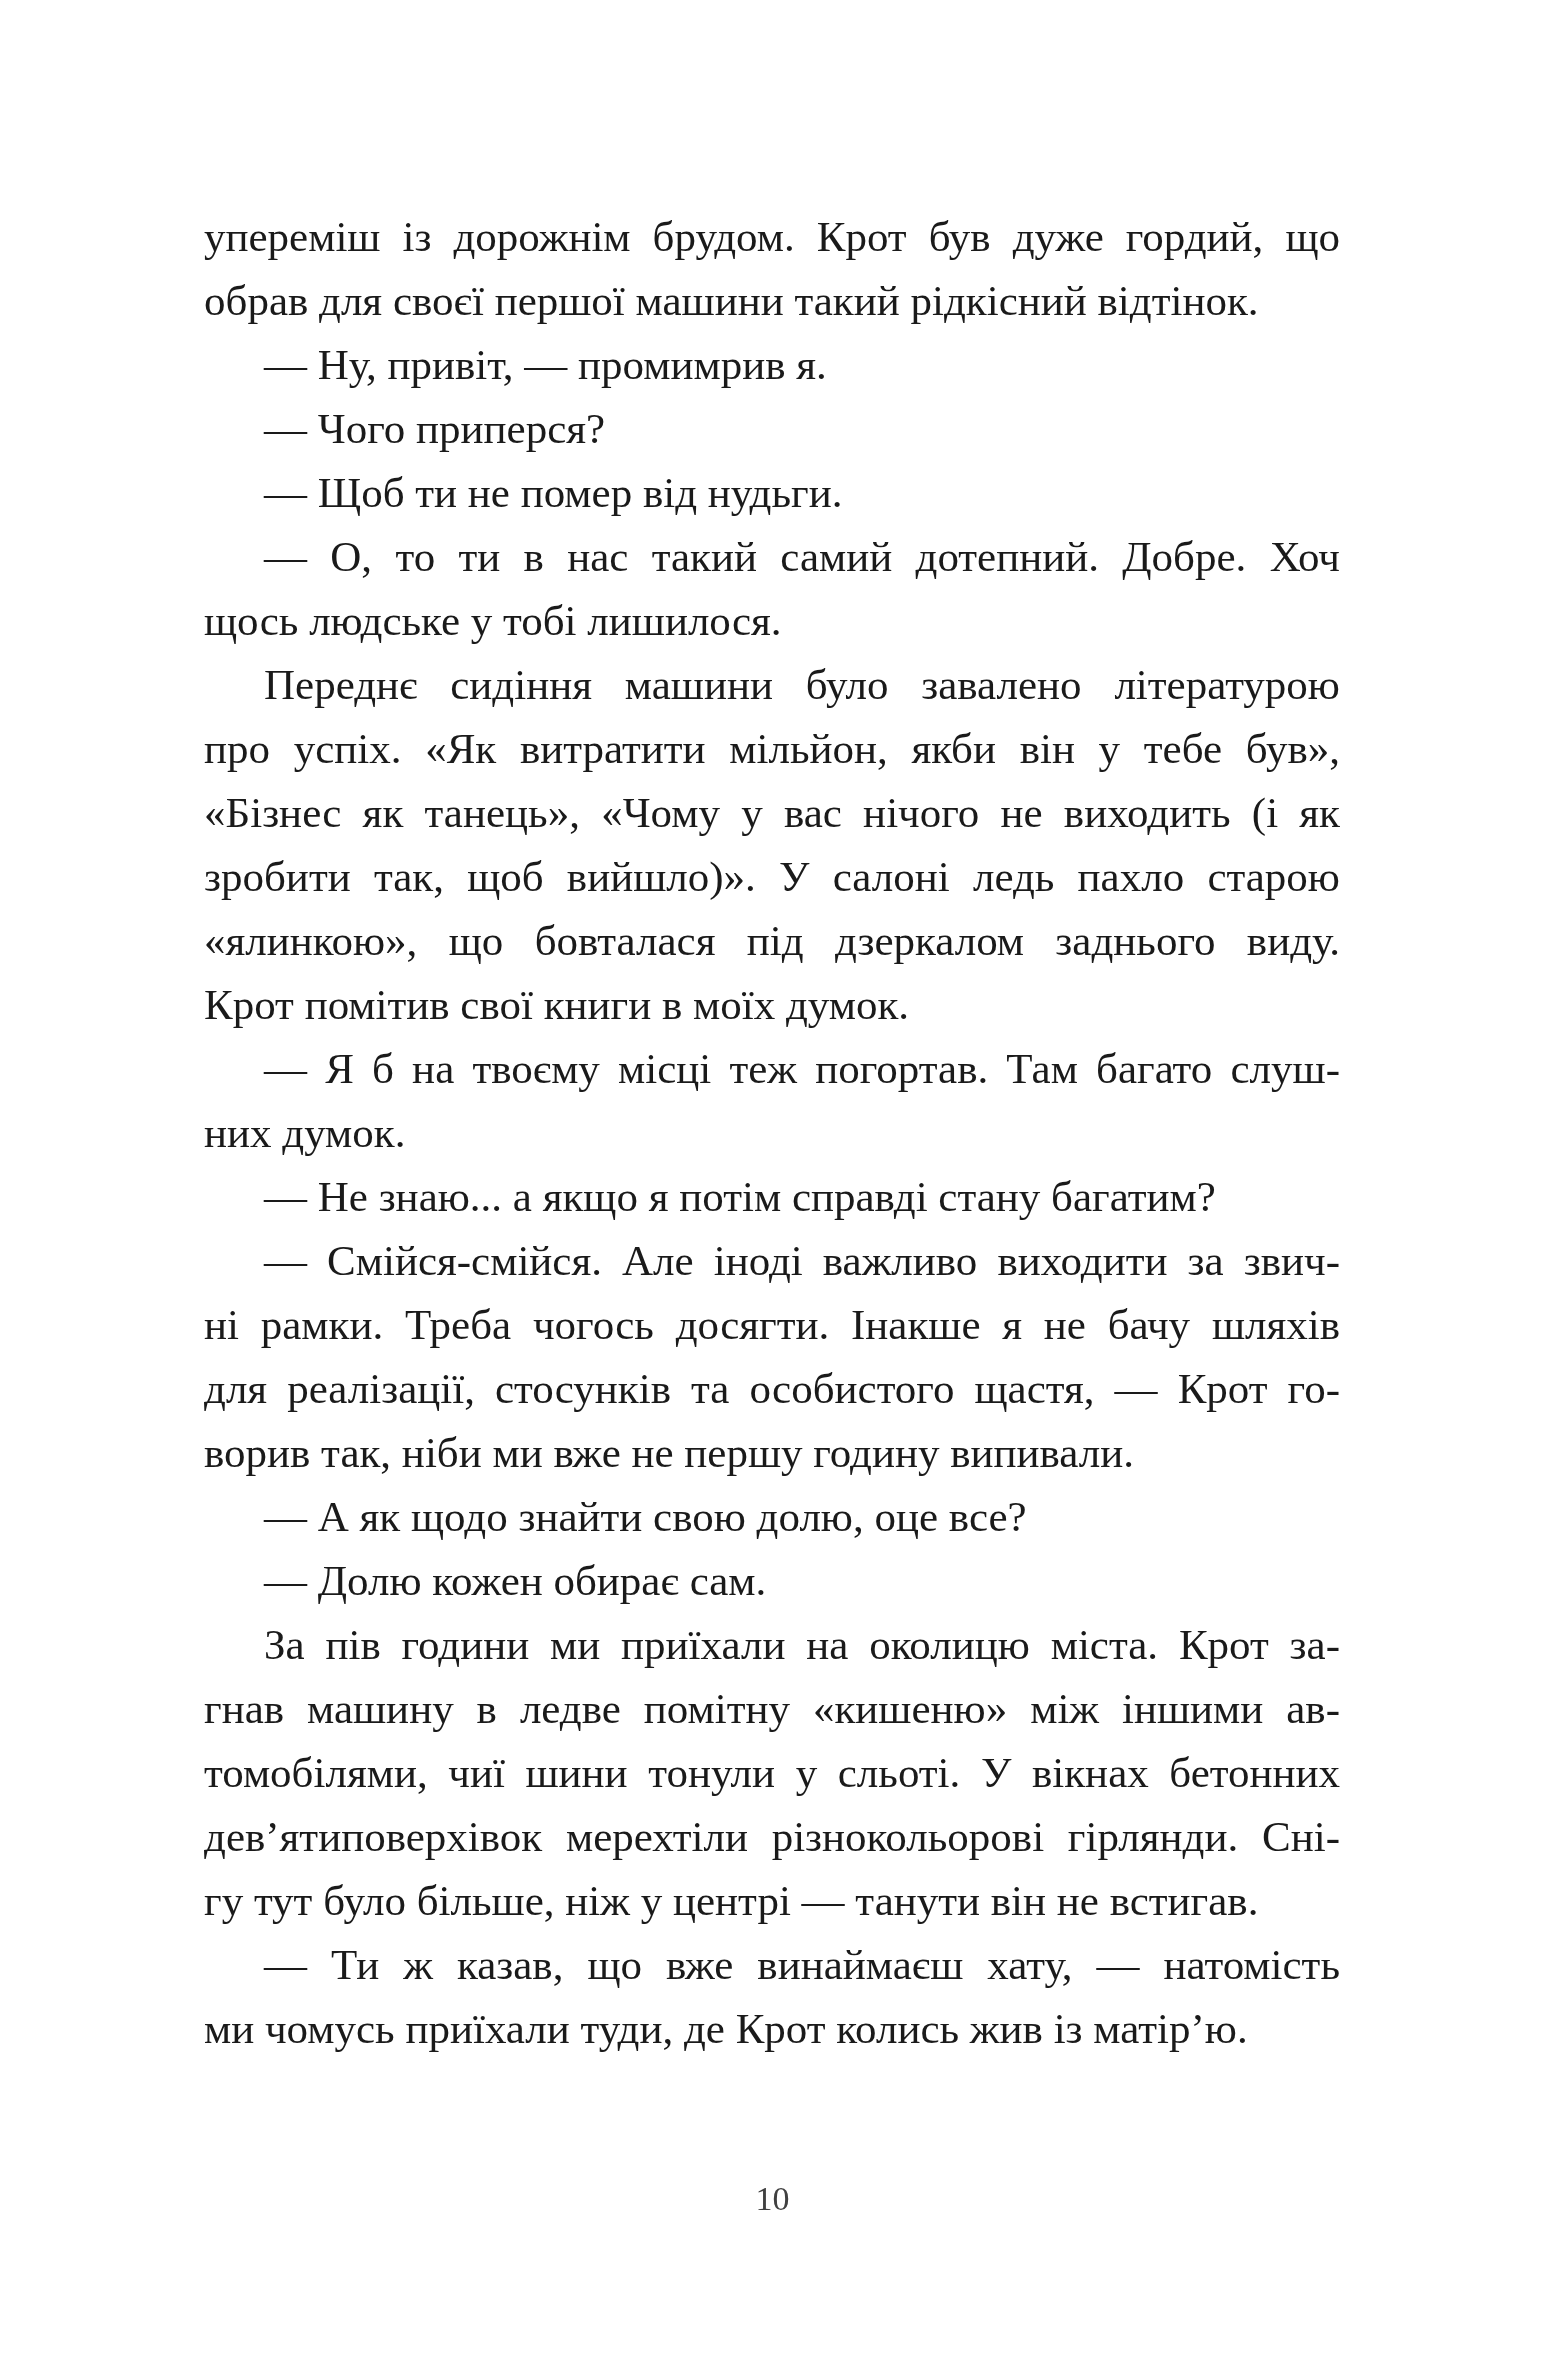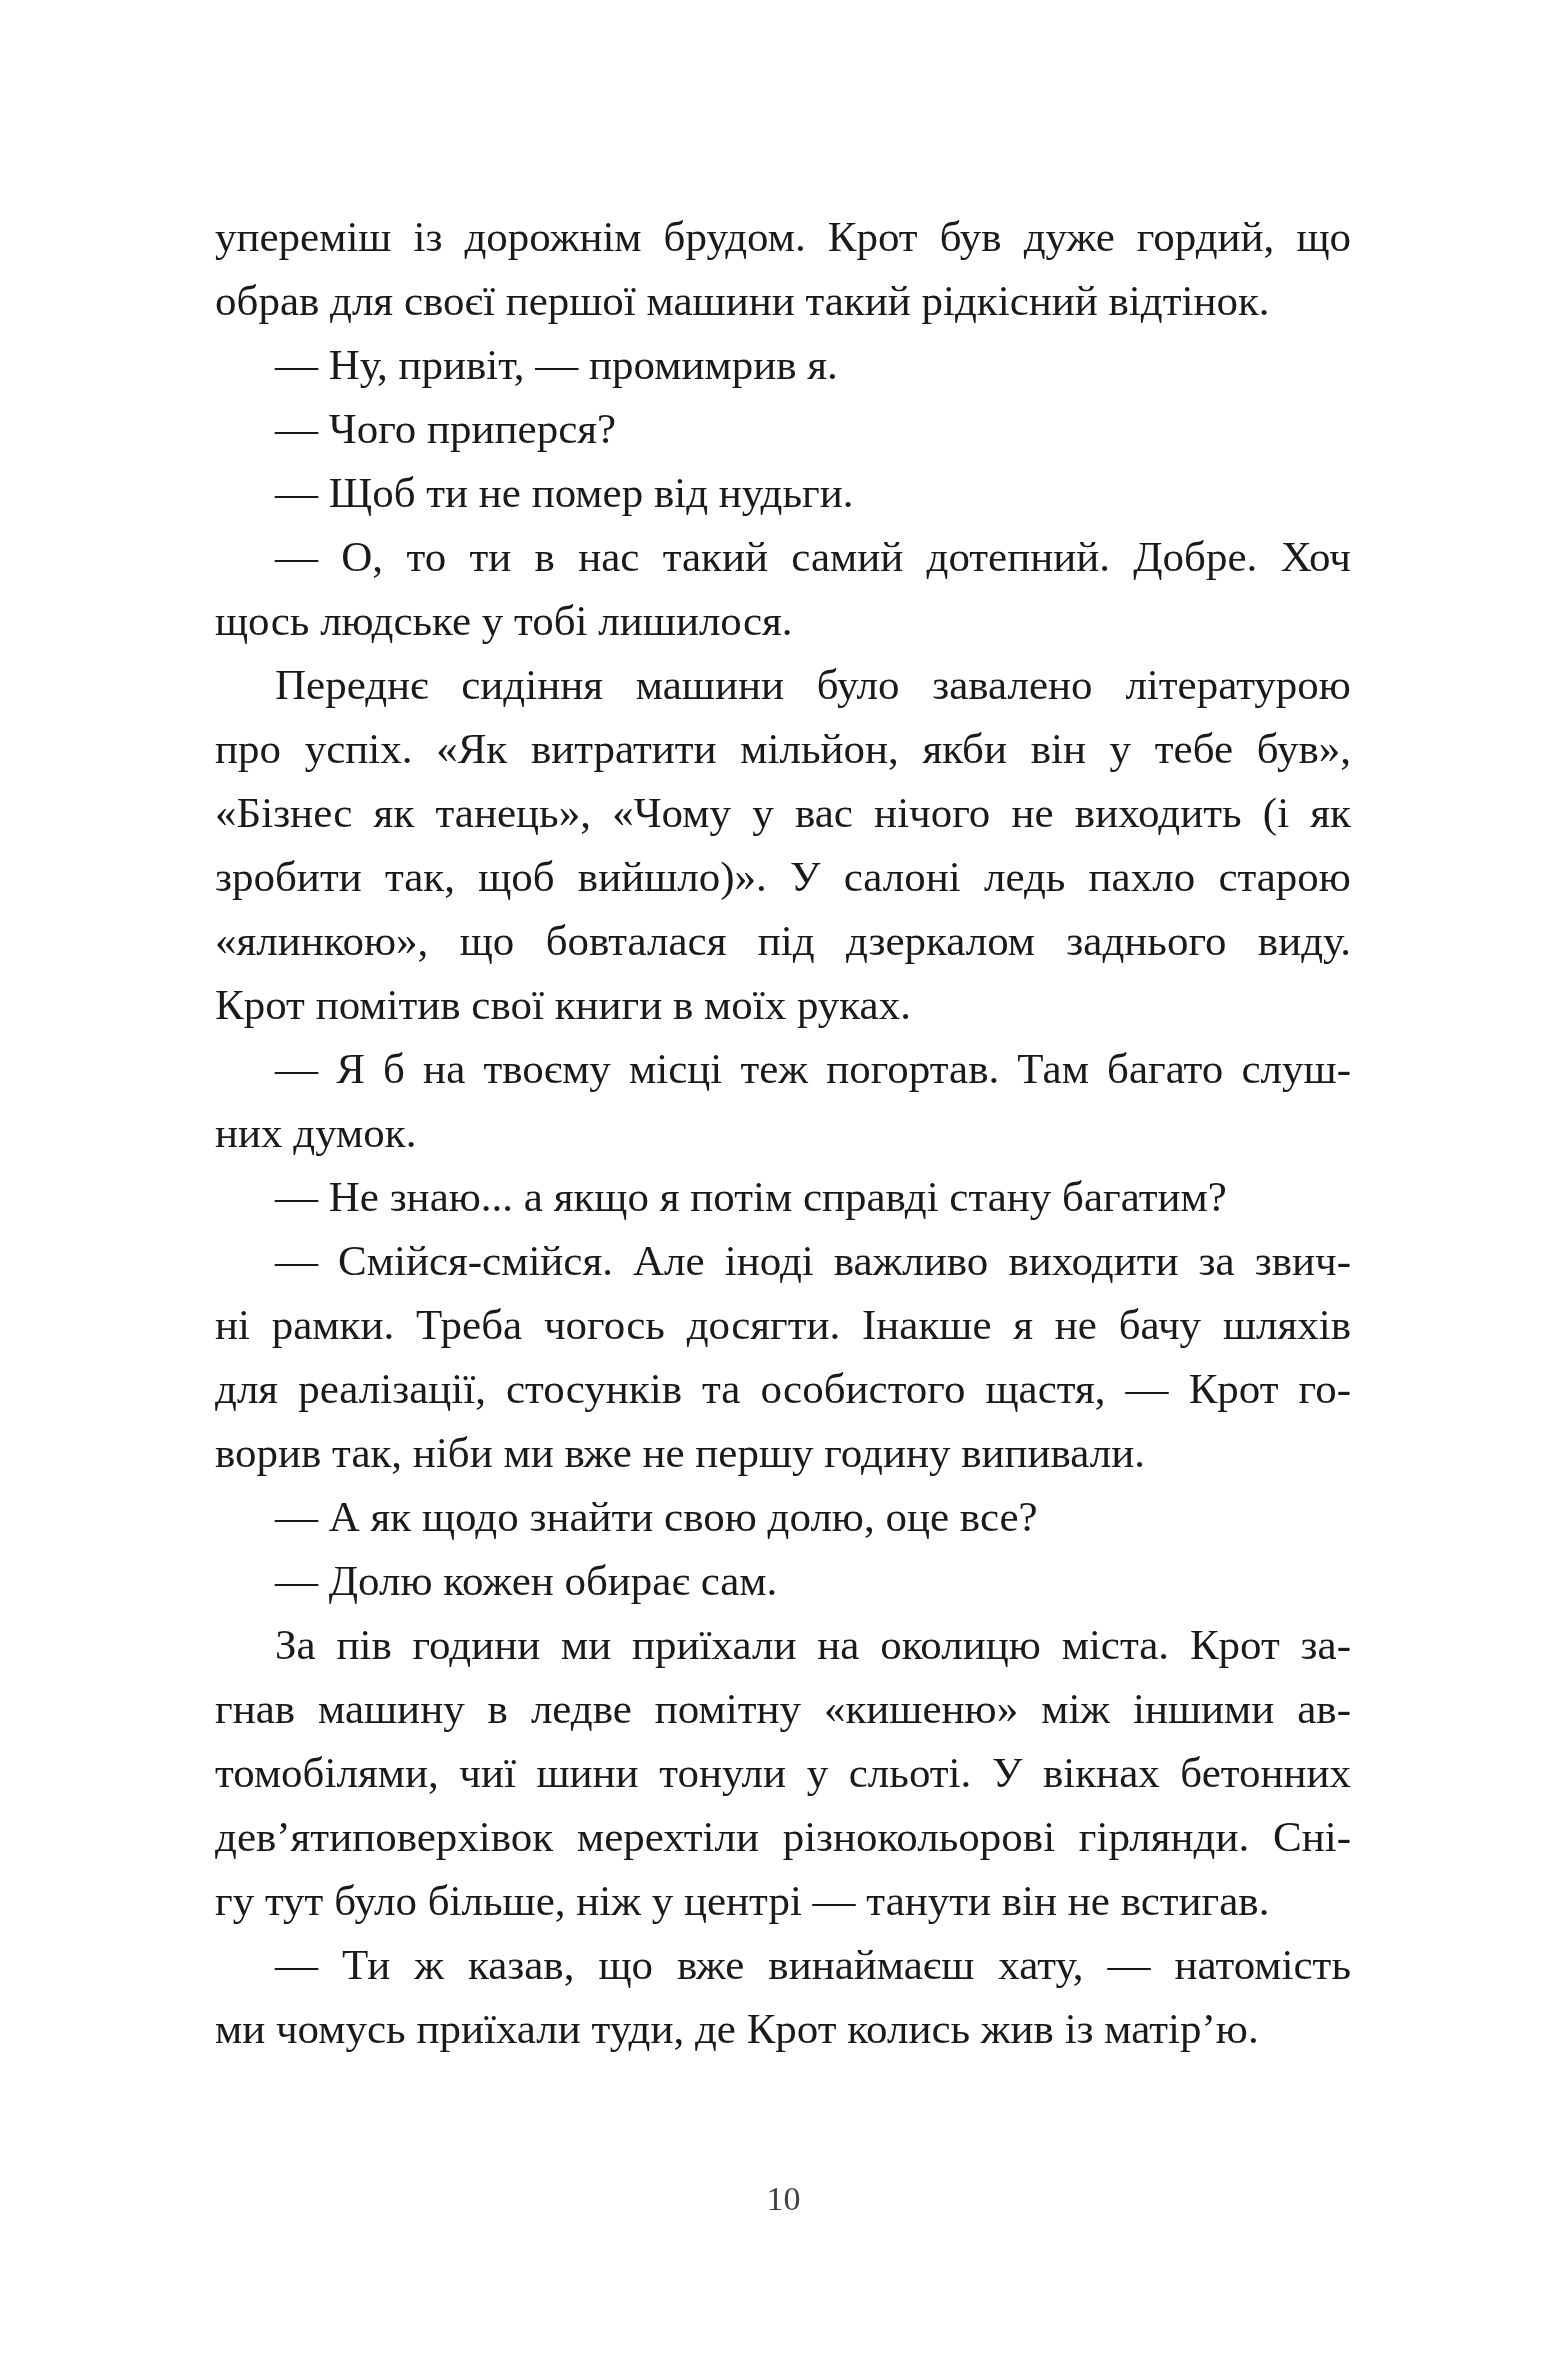--- a/index.html
+++ b/index.html
@@ -14,21 +14,20 @@
       overflow: hidden;
       font-family: "Liberation Serif", "DejaVu Serif", serif;
       color: #1a1a1a;
     }
     .page {
       position: absolute;
       left: 0; top: 0;
       width: 1355px;
       height: 2377px;
       background: #ffffff;
-      margin-left: 11px;
     }
     .text-block {
       position: absolute;
       left: 204px;
       top: 208px;
       width: 1136px;
     }
     .line {
       display: block;
       height: 64px;
@@ -68,21 +67,21 @@
     <span class="line indent last">— Ну, привіт, — промимрив я.</span>
     <span class="line indent last">— Чого приперся?</span>
     <span class="line indent last">— Щоб ти не помер від нудьги.</span>
     <span class="line indent">— О, то ти в нас такий самий дотепний. Добре. Хоч</span>
     <span class="line last">щось людське у тобі лишилося.</span>
     <span class="line indent">Переднє сидіння машини було завалено літературою</span>
     <span class="line">про успіх. «Як витратити мільйон, якби він у тебе був»,</span>
     <span class="line">«Бізнес як танець», «Чому у вас нічого не виходить (і як</span>
     <span class="line">зробити так, щоб вийшло)». У салоні ледь пахло старою</span>
     <span class="line">«ялинкою», що бовталася під дзеркалом заднього виду.</span>
-    <span class="line last">Крот помітив свої книги в моїх руках.</span>
+    <span class="line last">Крот помітив свої книги в моїх думок.</span>
     <span class="line indent">— Я б на твоєму місці теж погортав. Там багато слуш-</span>
     <span class="line last">них думок.</span>
     <span class="line indent last">— Не знаю... а якщо я потім справді стану багатим?</span>
     <span class="line indent">— Смійся-смійся. Але іноді важливо виходити за звич-</span>
     <span class="line">ні рамки. Треба чогось досягти. Інакше я не бачу шляхів</span>
     <span class="line">для реалізації, стосунків та особистого щастя, — Крот го-</span>
     <span class="line last">ворив так, ніби ми вже не першу годину випивали.</span>
     <span class="line indent last">— А як щодо знайти свою долю, оце все?</span>
     <span class="line indent last">— Долю кожен обирає сам.</span>
     <span class="line indent">За пів години ми приїхали на околицю міста. Крот за-</span>

